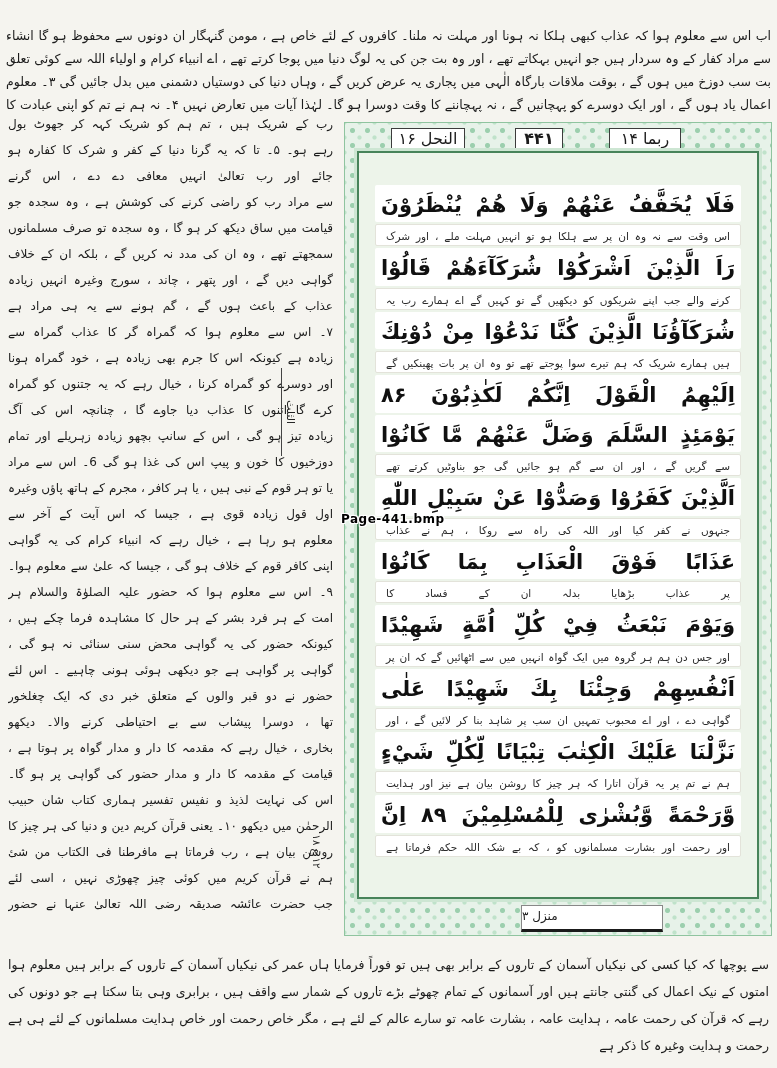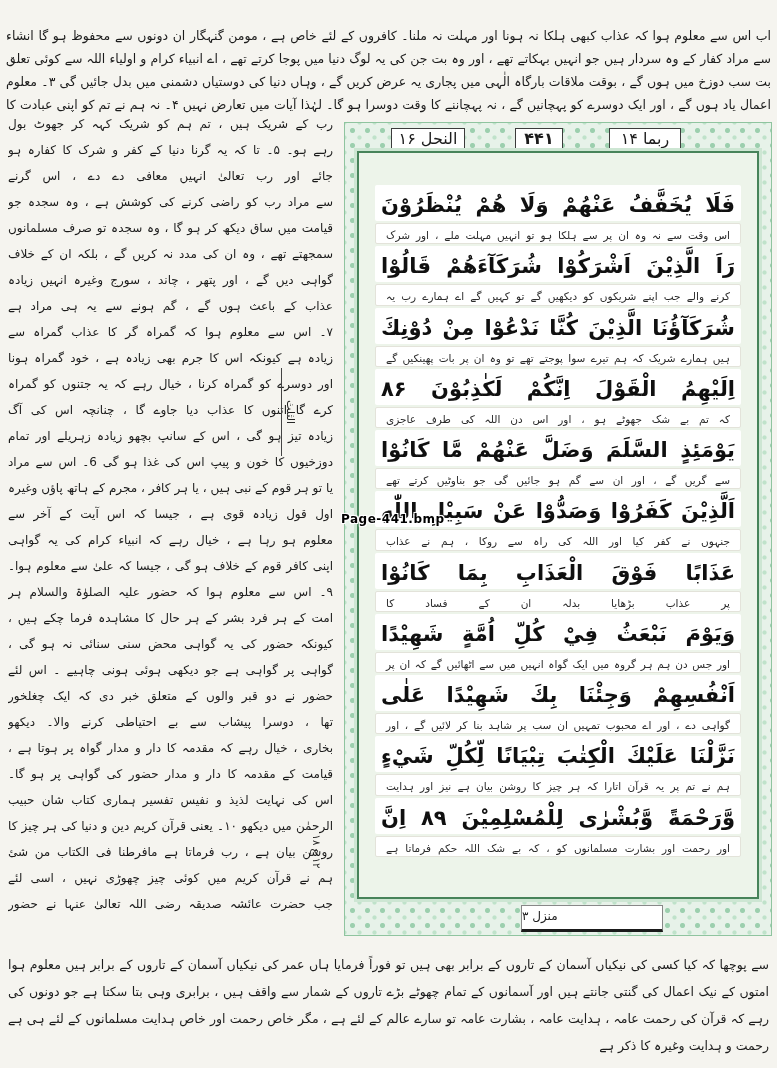--- a/index.html
+++ b/index.html
@@ -144,21 +144,20 @@
 
     <div class="qbox-inner">
       <div class="qrows">
           <div class="qrow arabic">فَلَا يُخَفَّفُ عَنْهُمْ وَلَا هُمْ يُنْظَرُوْنَ ۸۵ وَاِذَا</div>
           <div class="qrow urdu">اس وقت سے نہ وہ ان پر سے ہلکا ہو تو انہیں مہلت ملے ، اور شرک</div>
           <div class="qrow arabic">رَاَ الَّذِيْنَ اَشْرَكُوْا شُرَكَآءَهُمْ قَالُوْا رَبَّنَا هٰٓؤُلَآءِ</div>
           <div class="qrow urdu">کرنے والے جب اپنے شریکوں کو دیکھیں گے تو کہیں گے اے ہمارے رب یہ</div>
           <div class="qrow arabic">شُرَكَآؤُنَا الَّذِيْنَ كُنَّا نَدْعُوْا مِنْ دُوْنِكَ فَاَلْقَوْا</div>
           <div class="qrow urdu">ہیں ہمارے شریک کہ ہم تیرے سوا پوجتے تھے تو وہ ان پر بات پھینکیں گے</div>
           <div class="qrow arabic">اِلَيْهِمُ الْقَوْلَ اِنَّكُمْ لَكٰذِبُوْنَ ۸۶ وَاَلْقَوْا اِلَى اللّٰهِ</div>
-          <div class="qrow urdu">کہ تم بے شک جھوٹے ہو ، اور اس دن اللہ کی طرف عاجزی</div>
           <div class="qrow arabic">يَوْمَئِذٍ السَّلَمَ وَضَلَّ عَنْهُمْ مَّا كَانُوْا يَفْتَرُوْنَ ۸۷</div>
           <div class="qrow urdu">سے گریں گے ، اور ان سے گم ہو جائیں گی جو بناوٹیں کرتے تھے</div>
           <div class="qrow arabic">اَلَّذِيْنَ كَفَرُوْا وَصَدُّوْا عَنْ سَبِيْلِ اللّٰهِ زِدْنٰهُمْ</div>
           <div class="qrow urdu">جنہوں نے کفر کیا اور اللہ کی راہ سے روکا ، ہم نے عذاب</div>
           <div class="qrow arabic">عَذَابًا فَوْقَ الْعَذَابِ بِمَا كَانُوْا يُفْسِدُوْنَ ۸۸</div>
           <div class="qrow urdu">پر عذاب بڑھایا بدلہ ان کے فساد کا</div>
           <div class="qrow arabic">وَيَوْمَ نَبْعَثُ فِيْ كُلِّ اُمَّةٍ شَهِيْدًا عَلَيْهِمْ مِّنْ</div>
           <div class="qrow urdu">اور جس دن ہم ہر گروہ میں ایک گواہ انہیں میں سے اٹھائیں گے کہ ان پر</div>
           <div class="qrow arabic">اَنْفُسِهِمْ وَجِئْنَا بِكَ شَهِيْدًا عَلٰى هٰٓؤُلَآءِ ۭ وَ</div>
           <div class="qrow urdu">گواہی دے ، اور اے محبوب تمہیں ان سب پر شاہد بنا کر لائیں گے ، اور</div>

